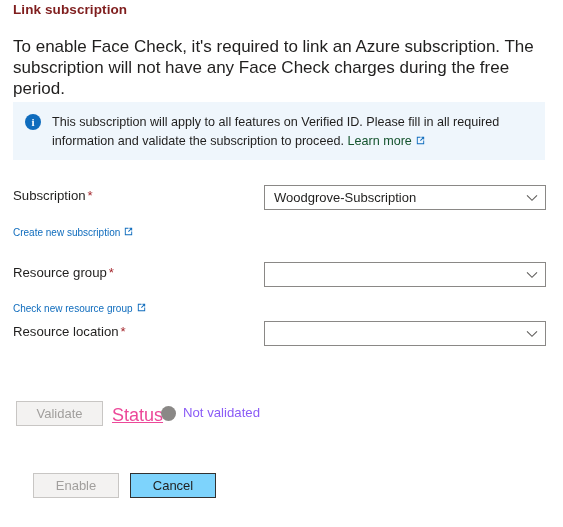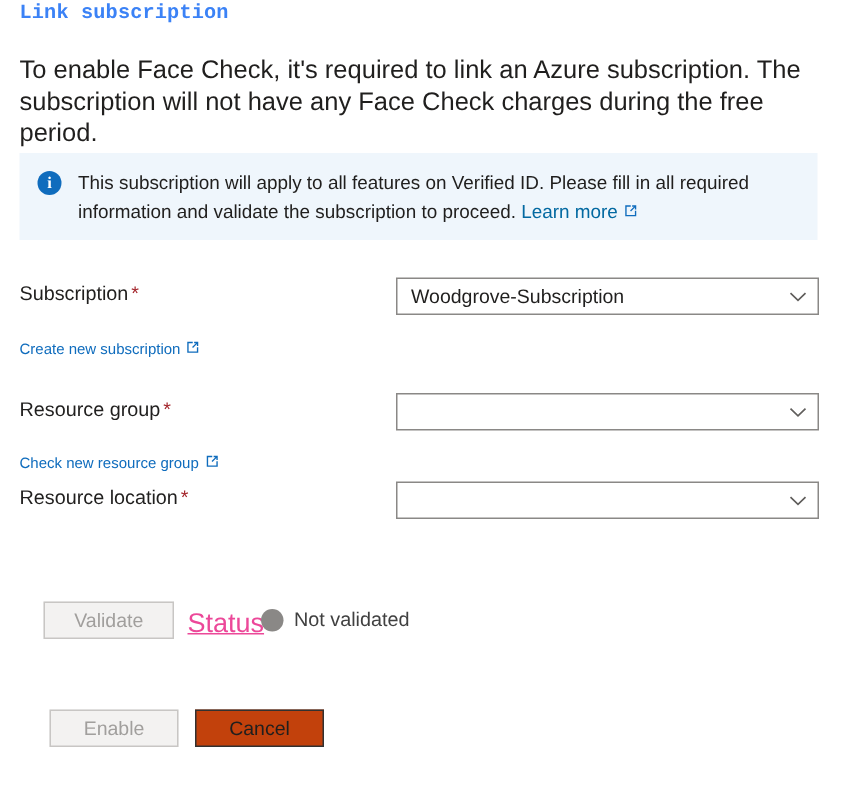--- a/index.html
+++ b/index.html
@@ -22,23 +22,22 @@
     padding: 0;
   }
 
   
   .page-title {
     position: absolute;
     left: 13px;
     top: 2px;
     font-size: 13.5px;
     font-weight: bold;
-    color: #3b82f6;
+    color: #7f1d1d;
     letter-spacing: 0.1px;
-    font-family: Liberation Mono, monospace;
   }
 
   
   .intro {
     position: absolute;
     left: 13px;
     top: 36px;
     width: 535px;
     font-size: 17px;
     line-height: 21px;
@@ -73,21 +72,21 @@
     margin-top: 1px;
   }
   .info-text {
     margin-left: 11px;
     font-size: 12.6px;
     line-height: 18.5px;
     color: #201f1e;
     max-width: 460px;
   }
   .link {
-    color: #0369a1;
+    color: #14532d;
     text-decoration: none;
     cursor: pointer;
   }
 
   
   .ext-icon {
     display: inline-block;
     vertical-align: -1px;
     margin-left: 3px;
   }
@@ -150,21 +149,21 @@
     position: absolute;
     left: 13px;
     font-size: 10px;
     color: #0f6cbd;
     white-space: nowrap;
   }
 
   
   .validate-row {
     position: absolute;
-    left: 13px;
+    left: 0;
     top: 401px;
     width: 479px;
     height: 26px;
   }
   .btn {
     box-sizing: border-box;
     height: 25px;
     min-width: 86px;
     font-size: 13px;
     font-family: "Liberation Sans", sans-serif;
@@ -174,21 +173,21 @@
     padding: 0 12px;
     cursor: pointer;
   }
   .btn-disabled {
     background: #f3f2f1;
     border: 1px solid #c8c6c4;
     color: #a19f9d;
     cursor: default;
   }
   .btn-default {
-    background: #c2410c;
+    background: #7dd3fc;
     border: 1px solid #323130;
     color: #201f1e;
   }
   .btn-validate {
     position: absolute;
     left: 16px;
     top: 0;
     width: 87px;
   }
   .status-label {
@@ -206,21 +205,21 @@
     width: 15px;
     height: 15px;
     border-radius: 50%;
     background: #8a8886;
   }
   .status-text {
     position: absolute;
     left: 183px;
     top: 4px;
     font-size: 13.2px;
-    color: #404040;
+    color: #8b5cf6;
   }
 
   
   .footer-row {
     position: absolute;
     left: 0;
     top: 473px;
     width: 563px;
     height: 26px;
   }

